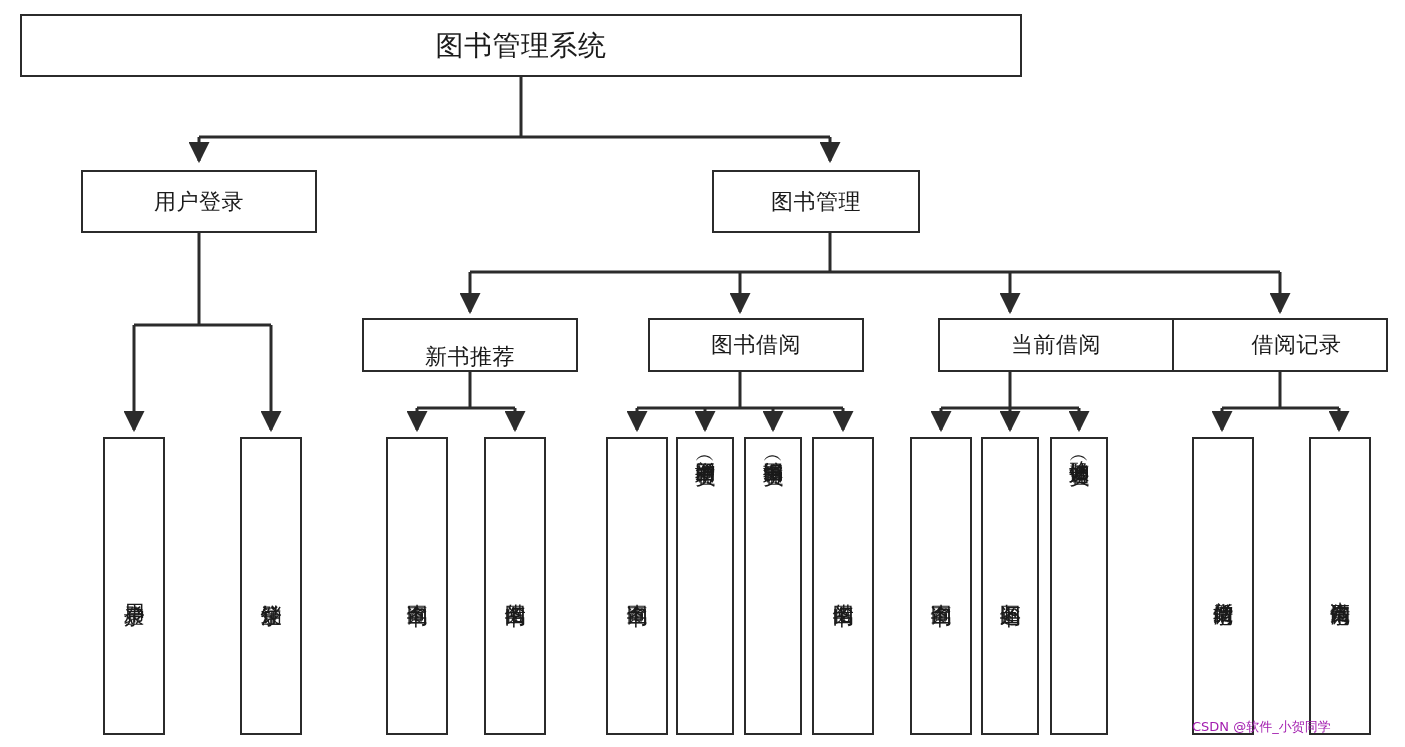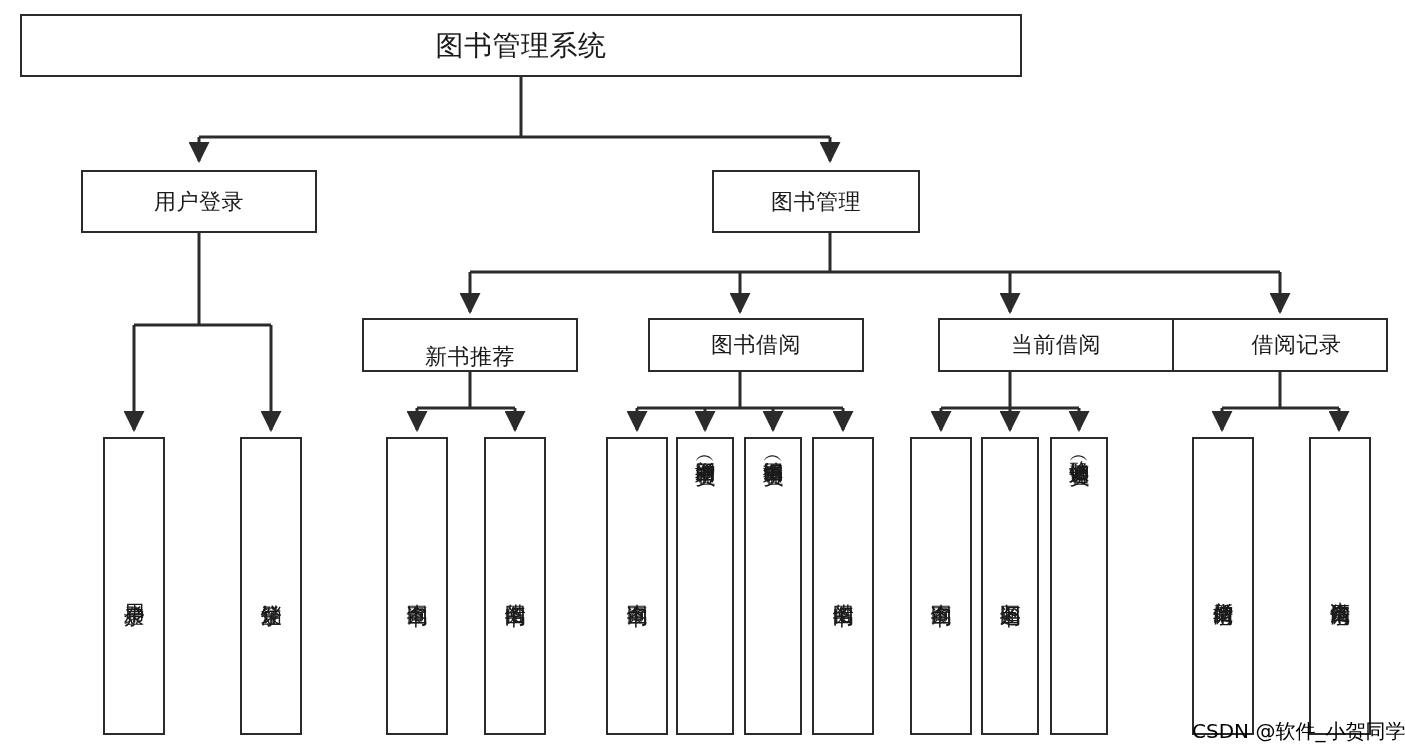--- a/index.html
+++ b/index.html
@@ -59,22 +59,22 @@
     writing-mode: vertical-rl;
     text-orientation: upright;
     font-size: 21px;
     line-height: 1.08;
     letter-spacing: 1px;
     max-height: 100%;
   }
   .node.v.tall .lbl { font-size: 20px; }
   .watermark {
     position: absolute;
-    font-size: 20px;
-    color: #000000;
+    font-size: 13px;
+    color: #a21caf;
     white-space: nowrap;
     z-index: 5;
     font-family: "DejaVu Sans", "Liberation Sans", sans-serif;
   }
 </style>
 </head>
 <body>
 
 <div id="canvas">
 

